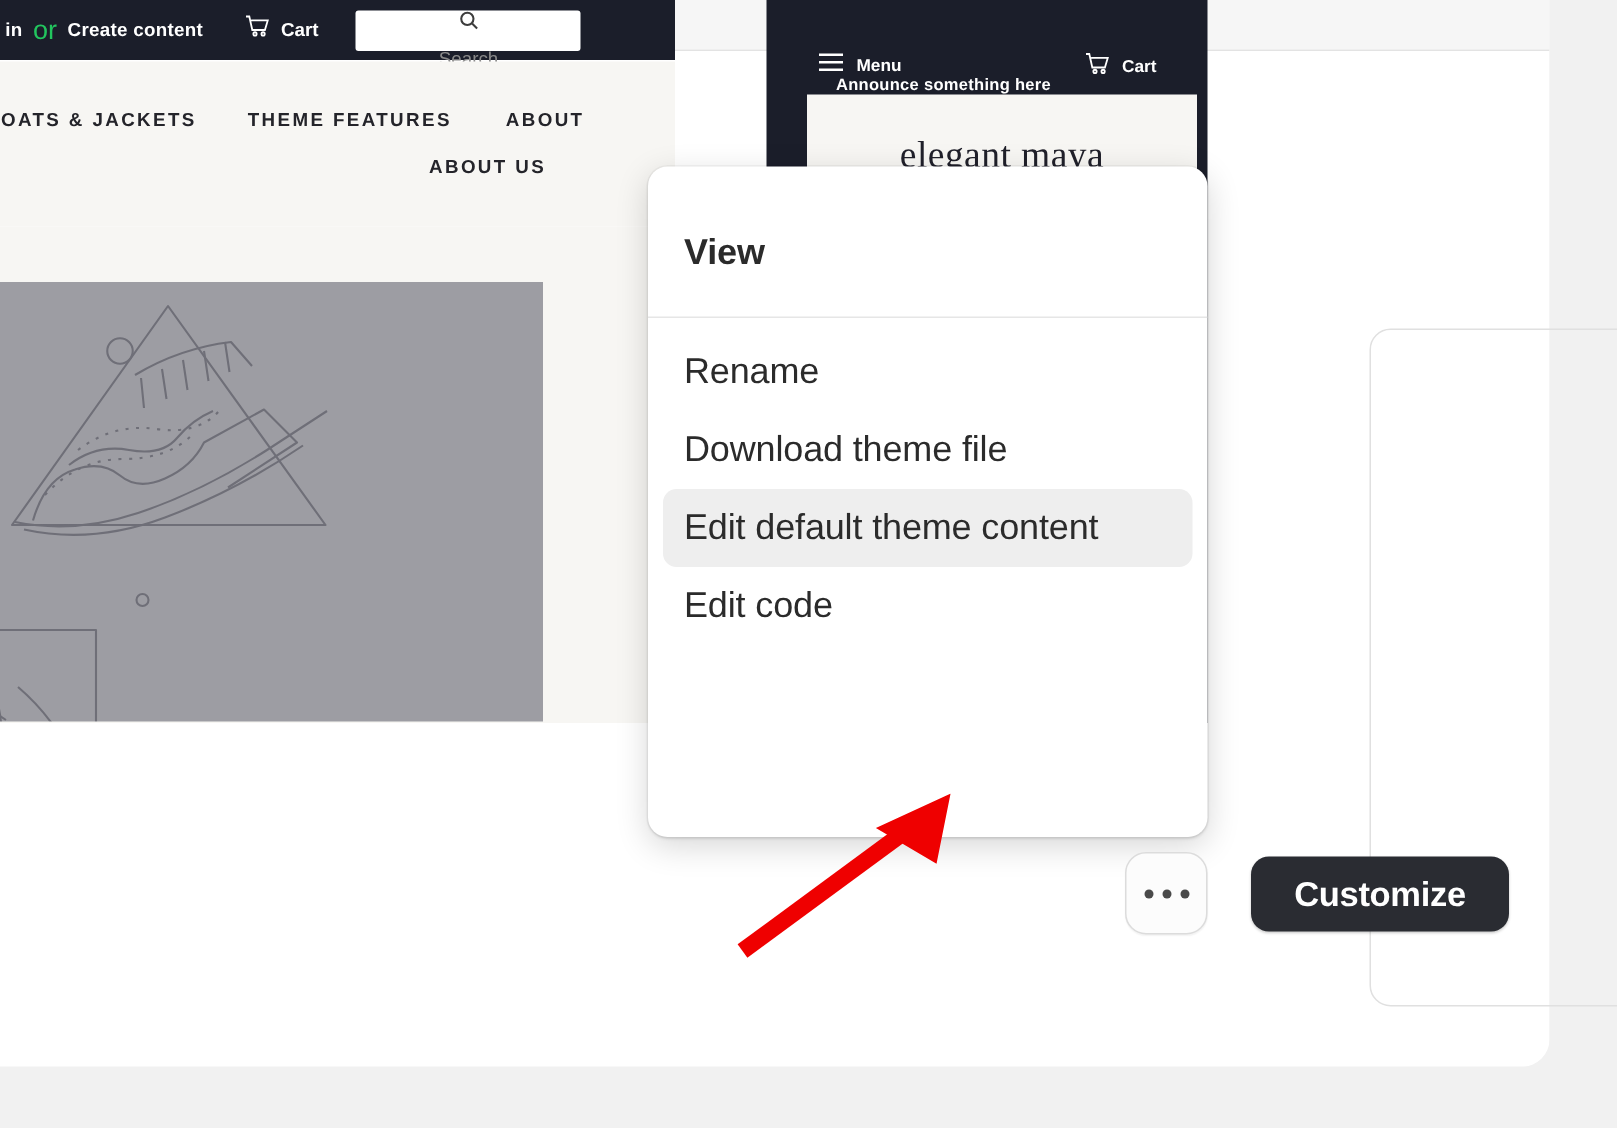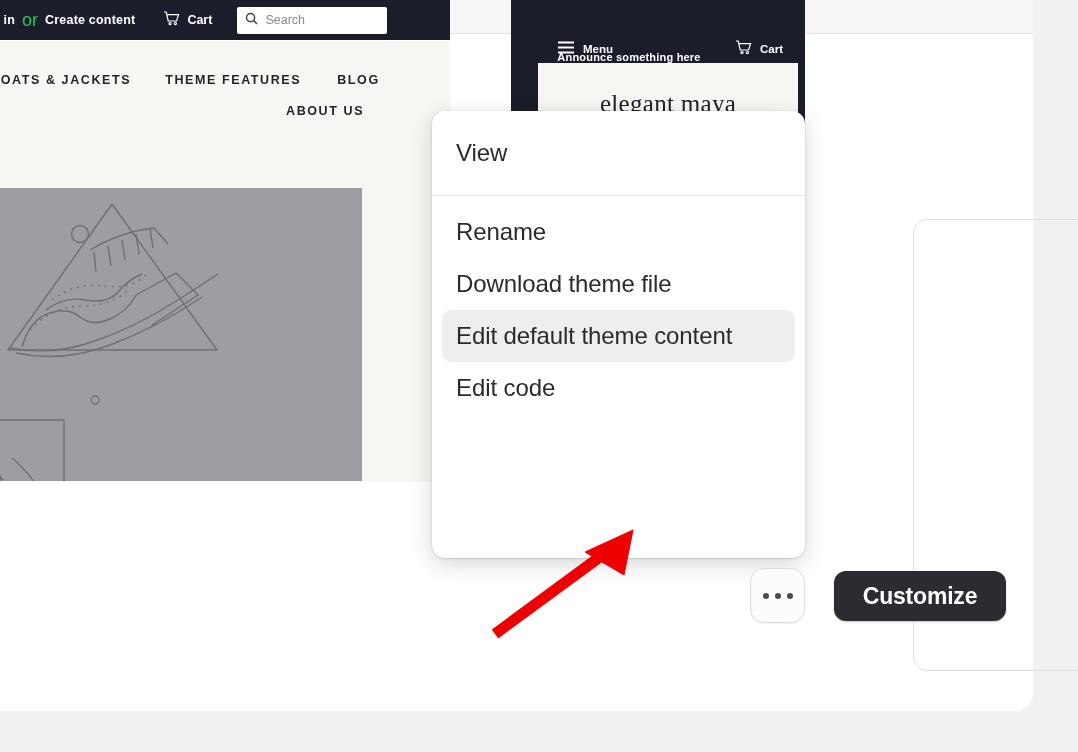--- a/index.html
+++ b/index.html
@@ -33,21 +33,21 @@
     background:#1c1f２b; background:#1b1e2a;
     display:flex; align-items:center; padding-left:112px; gap:0;
   }
   .sf-topbar-inner { display:flex; align-items:center; gap:0; }
   .sf-acct { color:#fff; font-size:12.5px; font-weight:700; letter-spacing:.2px; white-space:nowrap; }
   .sf-or   { color:#22c55e; font-size:18px; font-weight:400; margin:0 7px; }
   .sf-cart-grp { display:flex; align-items:center; gap:7px; margin-left:28px; }
   .sf-cart-lbl { color:#fff; font-size:12.5px; font-weight:700; }
   .sf-search {
     margin-left:25px; width:150px; height:27px; background:#fff; border-radius:2px;
-    display:flex; align-items:center; padding:0 8px; gap:7px;
+    display:flex; align-items:center; padding:0 8px; gap:7px;flex-direction:column;
   }
   .sf-search-ph { color:#8a8a8a; font-size:12.5px; }
   .sf-nav {
     position:absolute; left:0; top:41px; width:570px; height:110px;
     background:#f7f6f3; padding:32px 0 0 0;
   }
   .sf-nav-row { display:flex; padding-left:110px; gap:0; }
   .sf-nav-item {
     color:#24242a; font-size:12.5px; font-weight:700; letter-spacing:1.6px;
     white-space:nowrap;
@@ -63,43 +63,43 @@
   }
 
   
   .sf-mobile { position:absolute; left:511px; top:0; width:294px; height:482px; background:#1b1e2a; overflow:hidden; }
   .sf-announce {
     position:absolute; left:0; top:0; width:236px; height:34px;
     display:flex; align-items:center; justify-content:center;margin-top:40px;
   }
   .sf-announce-txt { color:#fff; font-size:11px; font-weight:700; letter-spacing:.2px; }
   .sf-mbar {
-    position:absolute; left:12px; top:35px; width:294px; height:28px;
-    display:flex; align-items:center; justify-content:space-between;
+    position:absolute; left:0; top:35px; width:294px; height:28px;
+    display:flex; align-items:flex-start; justify-content:space-between;
     padding:0 34px;
   }
   .sf-mbar-l, .sf-mbar-r { display:flex; align-items:center; gap:8px; }
   .sf-mbar-lbl { color:#fff; font-size:11.5px; font-weight:700; }
   .sf-mcard {
     position:absolute; left:27px; top:63px; width:260px; height:419px;
     background:#f7f6f3; display:flex; justify-content:center; padding-top:27px;
   }
   .sf-logo {
     font-family:"Liberation Serif", serif; font-size:25px; color:#20202a; letter-spacing:.3px;
   }
 
   
   .popover {
     position:absolute; left:432px; top:111px; width:373px; height:447px;
     background:#fff; border-radius:13px;
     box-shadow:0 1px 2px rgba(0,0,0,.10), 0 6px 22px rgba(0,0,0,.16), 0 0 0 1px rgba(0,0,0,.035);
     overflow:hidden;
   }
   .pop-sec { padding:10px 10px; }
-  .pop-sec.first { padding-top:16px; padding-bottom:16px; }
+  .pop-sec.first { padding-top:32px; padding-bottom:16px;font-weight:bold; }
   .pop-divider { height:1px; background:#e6e6e6; margin:0; }
   .pop-item {
     height:52px; display:flex; align-items:center;
     padding:0 14px; border-radius:9px;
     font-size:24px; color:#2b2b2b; letter-spacing:-.1px;
     cursor:default; white-space:nowrap;
   }
   .pop-item.highlight { background:#eeeeee; }
 
   
@@ -164,21 +164,21 @@
           </span>
           <span class="sf-search-ph">Search</span>
         </span>
       </div>
     </div>
 
     <div class="sf-nav">
       <div class="sf-nav-row">
         <span class="sf-nav-item">COATS &amp; JACKETS</span>
         <span class="sf-nav-item" style="margin-left:34px;">THEME FEATURES</span>
-        <span class="sf-nav-item" style="margin-left:36px;">BLOG</span>
+        <span class="sf-nav-item" style="margin-left:36px;">ABOUT</span>
       </div>
       <div class="sf-nav-row2">
         <span class="sf-nav-item">ABOUT US</span>
       </div>
     </div>
 
     <div class="sf-hero-wrap">
       <div class="sf-hero-img">
         <svg width="602" height="293" viewBox="0 0 602 293" fill="none" stroke="#6f6f78" stroke-width="1.4" stroke-linejoin="round">
 

